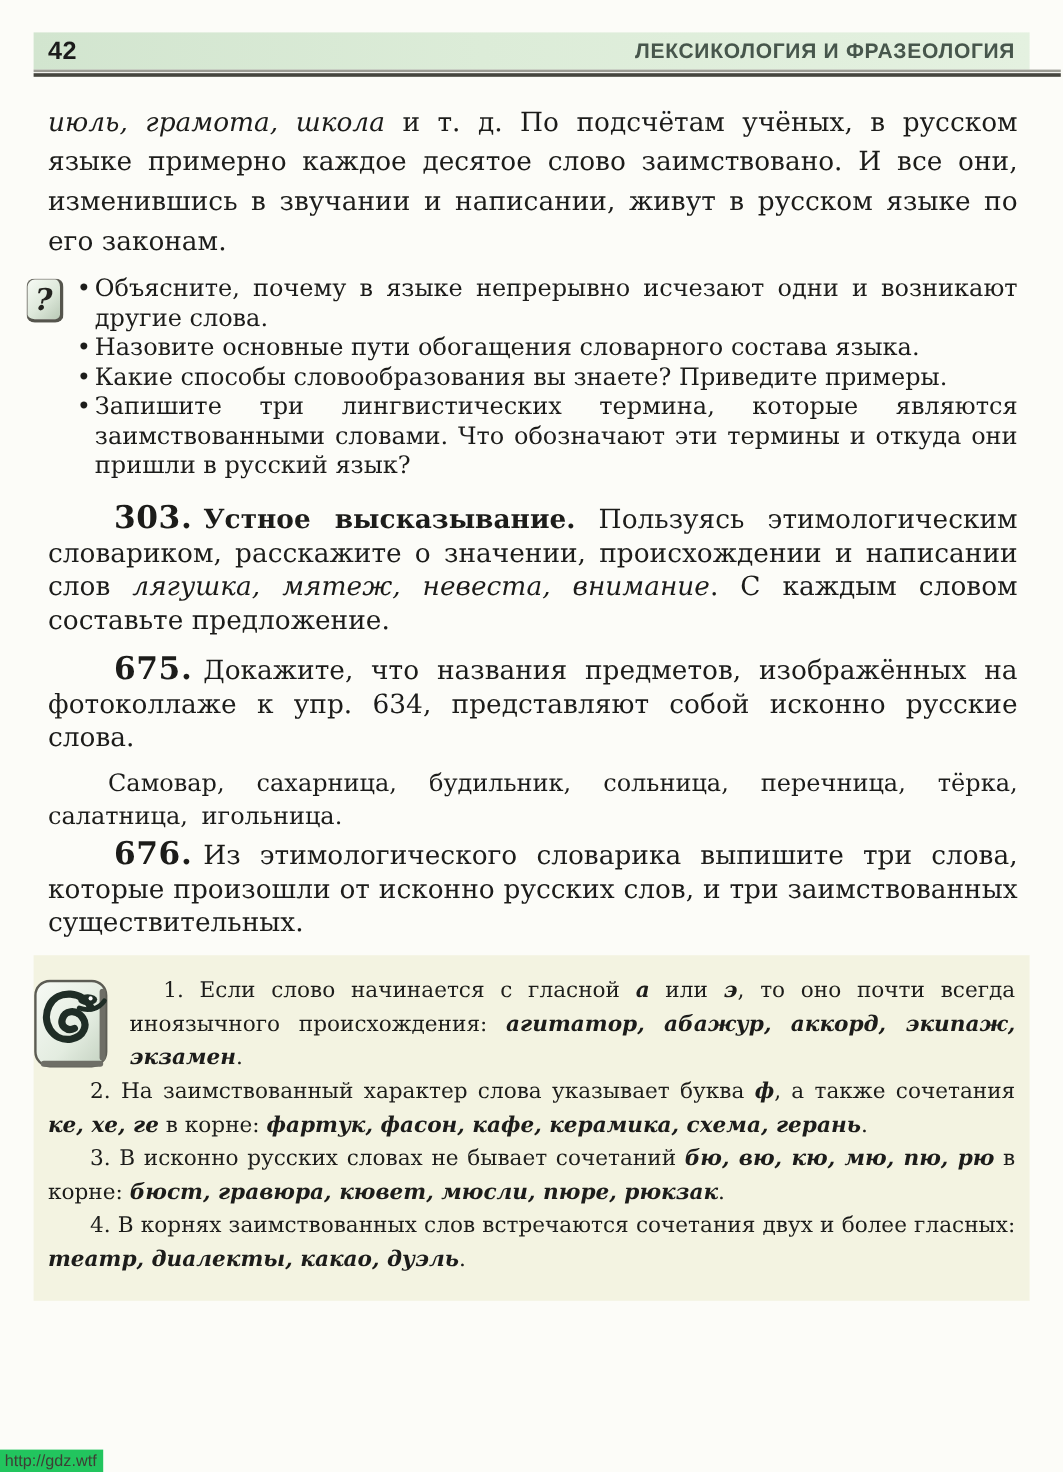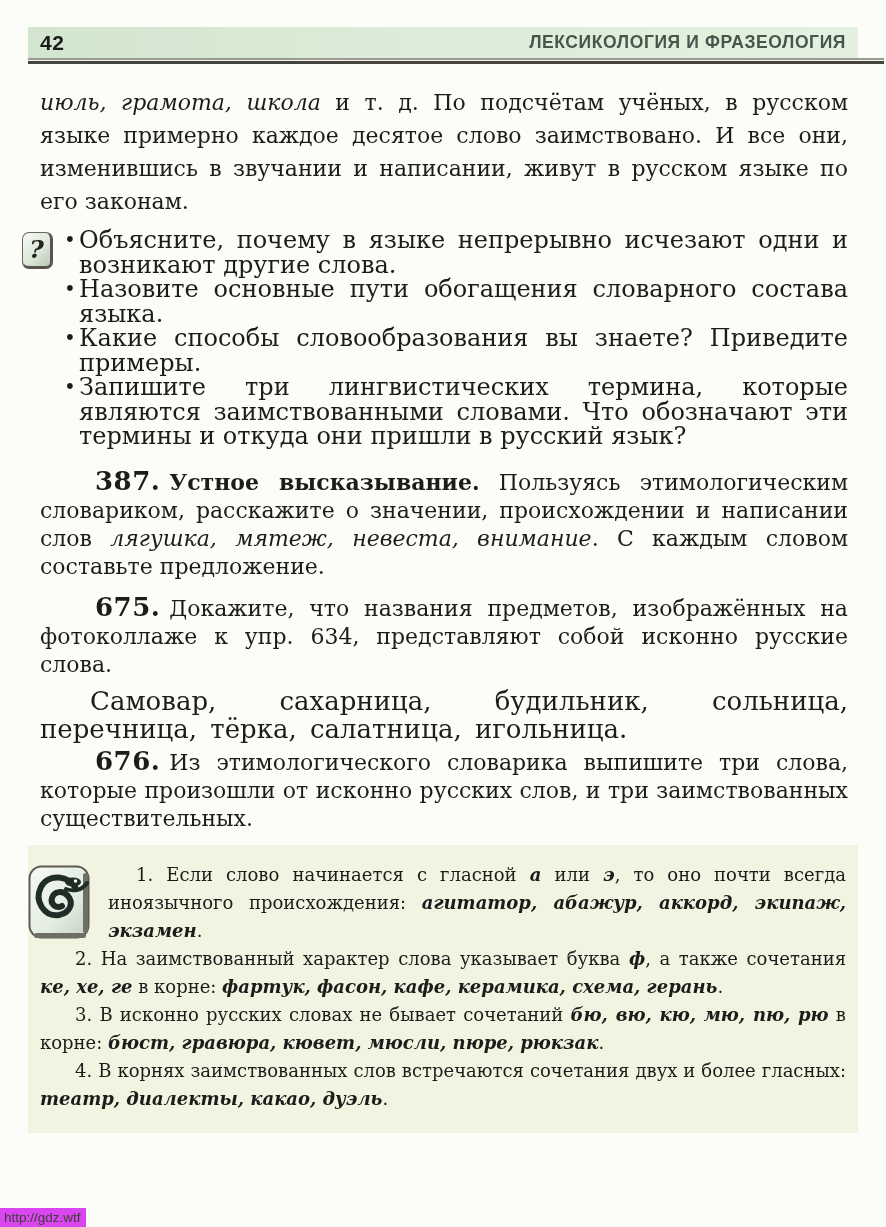--- a/index.html
+++ b/index.html
@@ -47,46 +47,46 @@
     position:absolute;left:-18px;top:4px;width:31px;height:37px;
     background:linear-gradient(135deg,#f6faf4 0%,#dde8da 55%,#b9c9b6 100%);
     border:1px solid #6a6a62;border-right:3px solid #55554d;border-bottom:3px solid #55554d;
     border-radius:7px;box-sizing:border-box;
     display:flex;align-items:center;justify-content:center;
   }
   .q-icon span{font-family:"DejaVu Serif",serif;font-weight:bold;font-style:italic;font-size:25px;color:#23231f;line-height:1;}
   .q-list{margin:0;padding:0 0 0 24px;list-style:none;}
   .q-list li{
     position:relative;padding-left:15px;
-    font-size:24px;line-height:24.5px;text-align:justify;hyphens:auto;
+    font-size:20px;line-height:24.5px;text-align:justify;hyphens:auto;
   }
   .q-list li::before{content:"\2022";position:absolute;left:0;top:0;font-size:20px;}
   
   .exercise{font-size:22px;line-height:28px;text-align:justify;text-indent:55px;hyphens:auto;}
   .ex-674{margin-top:18px;}
   .ex-675{margin-top:12px;}
   .ex-676{margin-top:4px;}
   .ex-num{font-weight:bold;font-size:26px;margin-right:9px;letter-spacing:0.5px;}
-  .word-list{margin-top:8px;font-size:26px;line-height:28px;text-align:justify;text-indent:50px;word-spacing:5px;}
+  .word-list{margin-top:8px;font-size:20px;line-height:28px;text-align:justify;text-indent:50px;word-spacing:5px;}
   
   .theory{
     margin:12px -10px 0 -12px;
     background:#f3f3e1;
     padding:10px 12px 20px 12px;
   }
   .theory-intro{font-size:23px;line-height:30px;text-align:justify;text-indent:50px;hyphens:auto;}
   .theory-item{font-size:18px;line-height:28px;text-align:justify;text-indent:35px;hyphens:auto;}
   .theory-item.first{text-indent:28px;margin-top:6px;}
   .note-icon{
     float:left;width:64px;height:76px;margin:4px 16px 4px -12px;
   }
   
   .watermark-badge{
     position:absolute;left:0;bottom:0;height:19px;min-width:74px;
-    background:#d946ef;color:#3e3f35;
+    background:#22c55e;color:#3e3f35;
     font-family:"Liberation Sans", sans-serif;font-size:13.5px;line-height:19px;
     padding:0 5px 0 4px;box-sizing:border-box;
   }
 </style>
 </head>
 <body>
 
 <div class="page">
 
   <div class="header-band">
@@ -108,21 +108,21 @@
         <span>?</span>
       </div>
       <ul class="q-list">
         <li>Объясните, почему в языке непрерывно исчезают одни и возникают другие слова.</li>
         <li>Назовите основные пути обогащения словарного состава языка.</li>
         <li>Какие способы словообразования вы знаете? Приведите примеры.</li>
         <li>Запишите три лингвистических термина, которые являются заимствованными словами. Что обозначают эти термины и откуда они пришли в русский язык?</li>
       </ul>
     </div>
 
-    <p class="exercise ex-674"><span class="ex-num">387.</span><span><span class="run-b">Устное высказывание.</span><span class="run-n"> Пользуясь этимологическим словариком, расскажите о значении, происхождении и написании слов </span><span class="run-i">лягушка, мятеж, невеста, внимание</span><span class="run-n">. С каждым словом составьте предложение.</span></span></p>
+    <p class="exercise ex-674"><span class="ex-num">303.</span><span><span class="run-b">Устное высказывание.</span><span class="run-n"> Пользуясь этимологическим словариком, расскажите о значении, происхождении и написании слов </span><span class="run-i">лягушка, мятеж, невеста, внимание</span><span class="run-n">. С каждым словом составьте предложение.</span></span></p>
 
     <p class="exercise ex-675"><span class="ex-num">675.</span><span><span class="run-n">Докажите, что названия предметов, изображённых на фотоколлаже к упр. 634, представляют собой исконно русские слова.</span></span></p>
     <p class="word-list">Самовар, сахарница, будильник, сольница, перечница, тёрка, салатница, игольница.</p>
 
     <p class="exercise ex-676"><span class="ex-num">676.</span><span><span class="run-n">Из этимологического словарика выпишите три слова, которые произошли от исконно русских слов, и три заимствованных существительных.</span></span></p>
 
     <div class="theory">
 
       <p class="theory-item first">
         <svg class="note-icon" viewBox="0 0 64 76" xmlns="http://www.w3.org/2000/svg">

